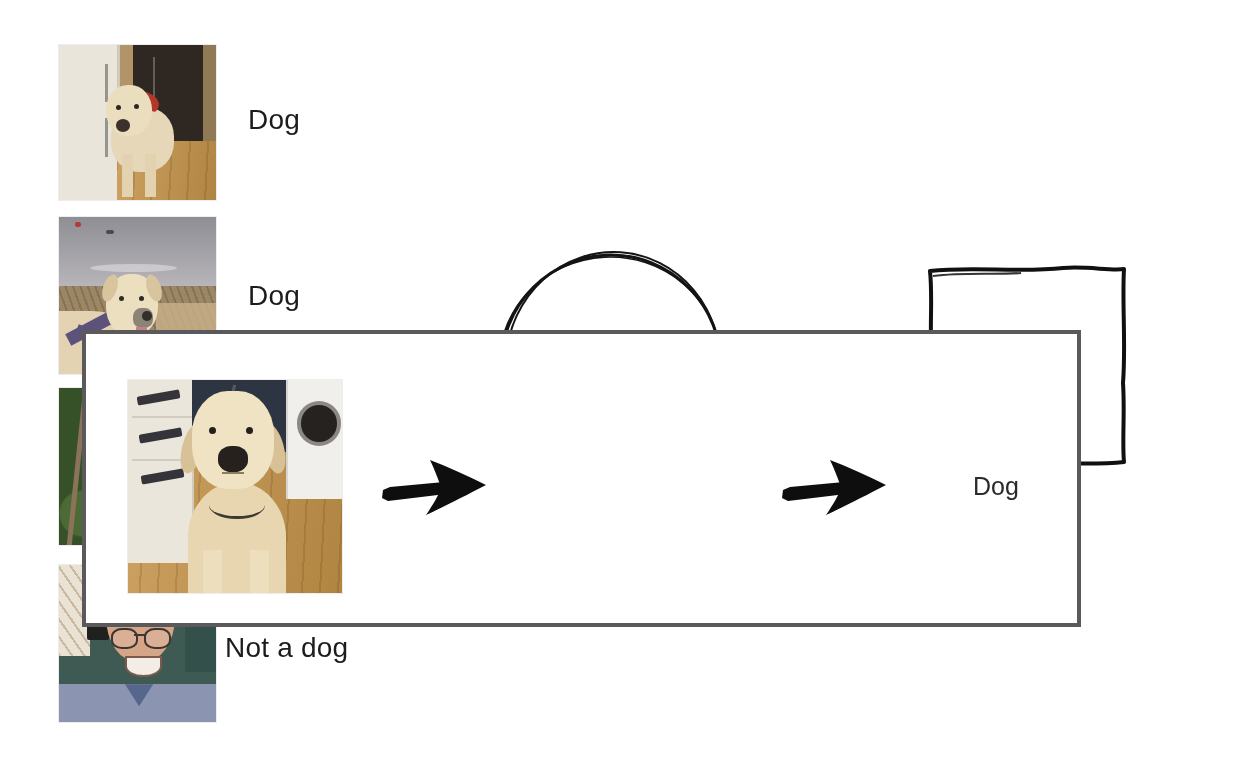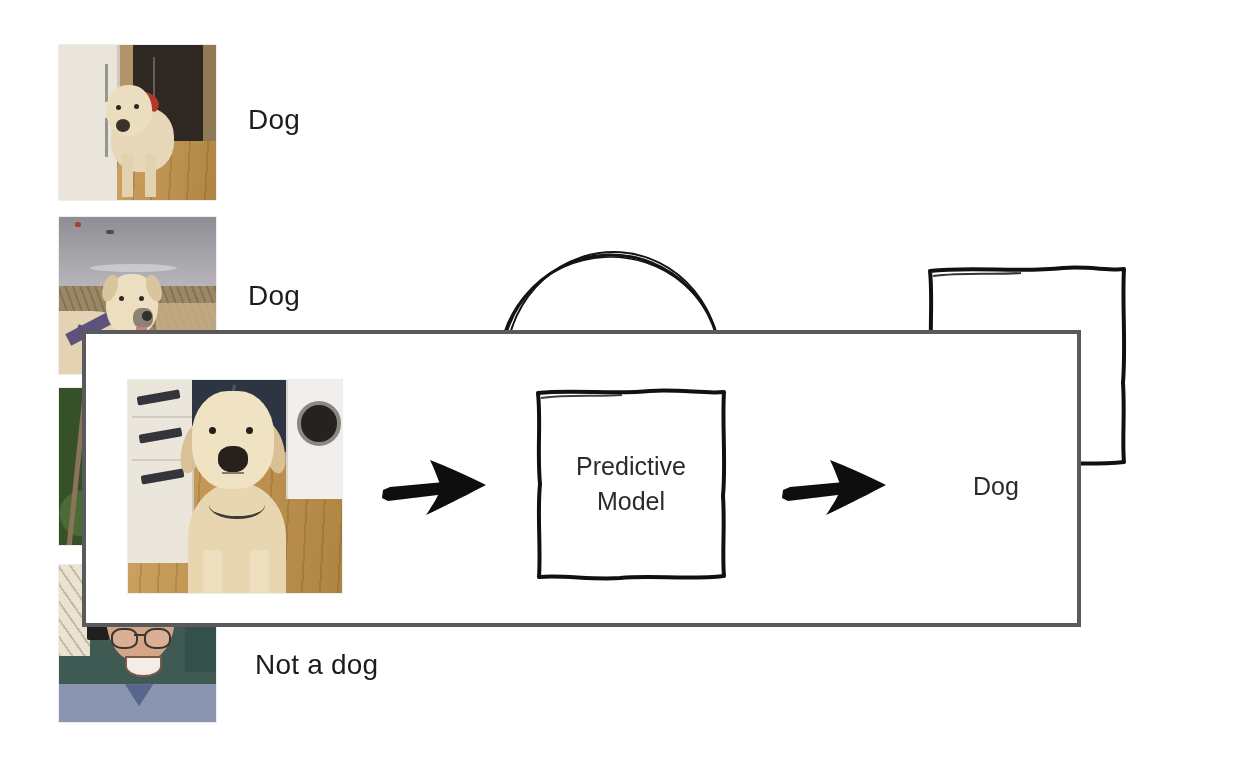--- a/index.html
+++ b/index.html
@@ -100,21 +100,21 @@
     <div class="abs" style="left:18%;top:28%;width:14%;height:20%;background:#20201f;border-radius:2px;"></div>
     <div class="abs" style="left:80%;top:8%;width:20%;height:60%;background:#33504a;"></div>
     <div class="abs" style="left:30%;top:0;width:44%;height:62%;background:#d6a487;border-radius:40% 40% 46% 46%;"></div>
     <div class="abs" style="left:33%;top:40%;width:15%;height:11%;border:2px solid #3a3631;border-radius:40%;background:rgba(255,255,255,.12);"></div>
     <div class="abs" style="left:54%;top:40%;width:15%;height:11%;border:2px solid #3a3631;border-radius:40%;background:rgba(255,255,255,.12);"></div>
     <div class="abs" style="left:48%;top:44%;width:7%;height:2px;background:#3a3631;"></div>
     <div class="abs" style="left:42%;top:58%;width:21%;height:11%;background:#f3ede6;border:2px solid #7a5a4a;border-radius:0 0 50% 50%;"></div>
     <div class="abs" style="left:0;top:76%;width:100%;height:24%;background:#8b94b0;"></div>
     <div class="abs" style="left:42%;top:76%;width:18%;height:14%;background:#57668c;clip-path:polygon(0 0,100% 0,50% 100%);"></div>
   </div>
-  <span class="train-label" style="left:255px;top:633px;margin-top:17px;">Not a dog</span>
+  <span class="train-label" style="left:225px;top:633px;">Not a dog</span>
 
   <div class="panel">
 
     <div class="photo" style="left:42px;top:46px;width:214px;height:213px;background:#2d3442;">
       <div class="abs wood" style="left:0;top:34%;width:100%;height:66%;"></div>
       <div class="abs" style="left:0;top:0;width:30%;height:86%;background:#eae6dc;border-right:2px solid #d2ccbf;"></div>
       <div class="abs" style="left:2%;top:17%;width:28%;height:2px;background:#d2ccbf;"></div>
       <div class="abs" style="left:2%;top:37%;width:28%;height:2px;background:#d2ccbf;"></div>
       <div class="abs" style="left:4%;top:6%;width:20%;height:4%;background:#34343a;transform:rotate(-10deg);border-radius:2px;"></div>
       <div class="abs" style="left:5%;top:24%;width:20%;height:4%;background:#34343a;transform:rotate(-10deg);border-radius:2px;"></div>
@@ -134,29 +134,20 @@
       <div class="abs" style="left:42%;top:31%;width:14%;height:12%;background:#26211d;border-radius:45%;"></div>
       <div class="abs" style="left:44%;top:43%;width:10%;height:2px;background:#8d7c5f;"></div>
       <div class="abs" style="left:38%;top:52%;width:26%;height:12%;border-bottom:3px solid #3d3935;border-radius:50%;"></div>
     </div>
 
     <svg class="arrow" style="left:294px;top:120px;" viewBox="0 0 110 62">
       <path d="M3 36 L10 33 L64 28 L66 40 L8 47 L2 44 Z" fill="#0e0e0e"></path>
       <path d="M50 6 C68 13 88 22 106 31 C85 42 63 53 46 61 C54 49 59 41 61 33 C58 25 54 14 50 6 Z" fill="#0e0e0e"></path>
     </svg>
 
-    <div class="model-box">
-      <svg width="202" height="203" viewBox="0 0 202 203">
-        <path d="M8 11 C44 7 84 13 120 9 C148 7 176 12 194 10 C192 42 196 80 193 114 C195 144 192 172 194 194 C158 198 122 193 90 196 C62 198 34 193 9 195 C11 164 7 132 10 102 C7 70 11 40 8 11 Z" fill="none" stroke="#101010" stroke-width="4" stroke-linejoin="round"></path>
-        <path d="M11 16 C40 12 68 15 92 13" fill="none" stroke="#101010" stroke-width="2" opacity=".8"></path>
-      </svg>
-      <div class="model-text">
-        <div>Predictive Model</div>
-      </div>
-    </div>
 
     <svg class="arrow" style="left:694px;top:120px;" viewBox="0 0 110 62">
       <path d="M3 36 L10 33 L64 28 L66 40 L8 47 L2 44 Z" fill="#0e0e0e"></path>
       <path d="M50 6 C68 13 88 22 106 31 C85 42 63 53 46 61 C54 49 59 41 61 33 C58 25 54 14 50 6 Z" fill="#0e0e0e"></path>
     </svg>
 
     <span class="out-label">Dog</span>
   </div>
 
 </div>

